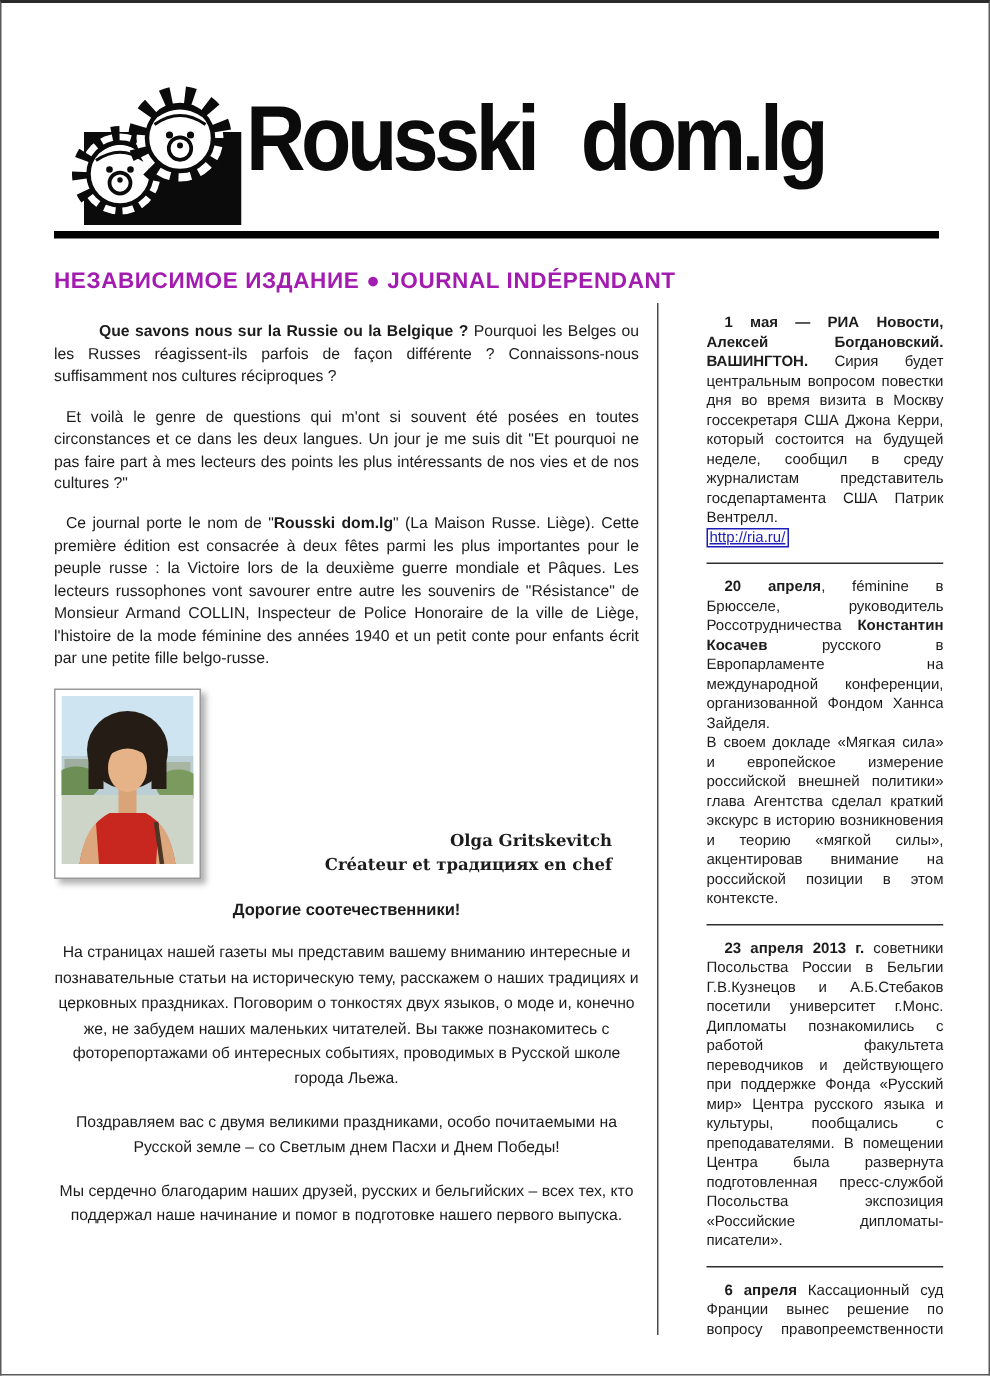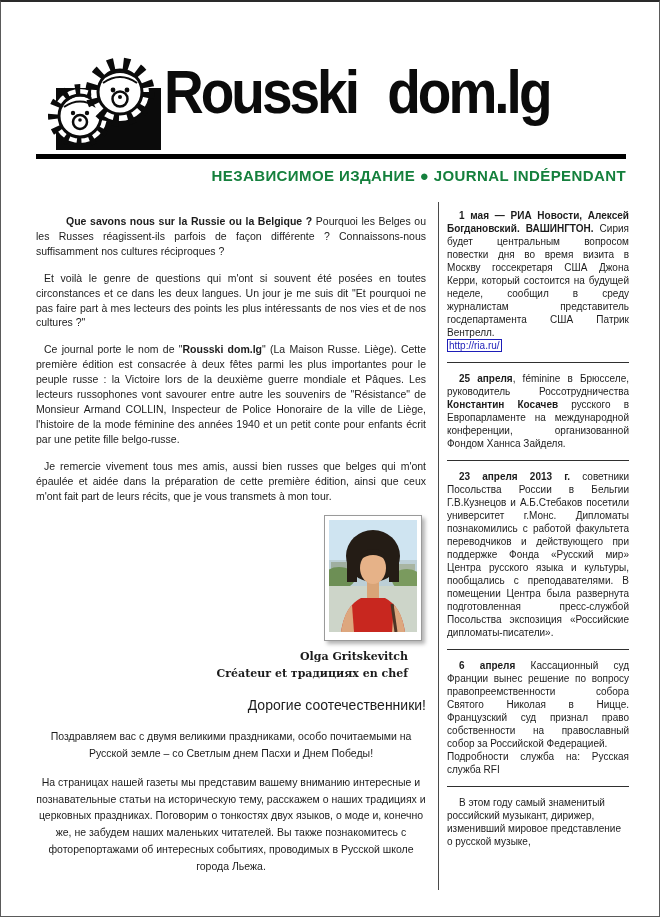--- a/index.html
+++ b/index.html
@@ -18,48 +18,48 @@
   .masthead{position:absolute;left:35px;top:52px;width:590px;}
   .logo-row{position:relative;height:98px;}
   .mascot{position:absolute;left:0;top:0;}
   .logo-text{
     position:absolute;left:128px;top:2px;
     font-weight:bold;font-size:55px;letter-spacing:-3px;word-spacing:18px;
     transform:scaleY(1.12);transform-origin:top left;
     white-space:nowrap;color:#0b0b0b;
   }
   .rule{margin-top:2px;height:5px;background:#000;}
-  .tagline{text-align:right;font-weight:bold;font-size:15px;padding-top:8px;letter-spacing:.4px;color:#15803d;}
+  .tagline{text-align:left;font-weight:bold;font-size:15px;padding-top:20px;letter-spacing:.4px;color:#a21caf;}
   
   .vrule{position:absolute;left:437px;top:200px;height:688px;width:1px;background:#4a4a4a;}
   .left-col{
     position:absolute;left:35px;top:212px;width:390px;
     font-size:10.5px;line-height:1.42;
   }
   .para{text-align:justify;margin:0 0 12px;text-indent:8px;}
   .indent-lg{text-indent:30px;}
   .b{font-weight:bold;}
   
-  .photo-fig{margin:2px 0 4px;display:flex;flex-direction:column;align-items:flex-end;}
+  .photo-fig{margin:2px 0 4px;display:flex;flex-direction:row;align-items:flex-end;}
   .photo{background:#fff;border:1px solid #9a9a9a;padding:4px;box-shadow:3px 3px 4px rgba(0,0,0,.30);margin-right:4px;}
   .cap{text-align:right;font-family:"DejaVu Serif", serif;font-weight:bold;font-size:11px;line-height:1.5;margin-top:8px;padding-right:18px;width:100%;box-sizing:border-box;}
   
-  .greet-head{text-align:right;font-size:14px;margin:14px 0 12px;font-weight:normal;}
+  .greet-head{text-align:center;font-size:11px;margin:14px 0 12px;font-weight:bold;}
   .greet{text-align:center;margin:0 0 12px;line-height:1.6;}
   
   .right-col{
     position:absolute;left:446px;top:198px;width:182px;height:692px;
     font-size:10px;line-height:1.3;overflow:hidden;
   }
-  .news-item{padding:9px 0 10px;border-bottom:1px solid #2f2f2f;}
+  .news-item{padding:9px 0 10px;border-bottom:1px solid #2f2f2f;margin-left:24px;}
   .news-item:last-child{border-bottom:none;}
   .news-item p{margin:0;text-align:justify;}
   .news-item.left p{text-align:left;}
   .news-item p:first-child{text-indent:12px;}
-  .lnk{color:#1d1db8;border:1px solid #1d1db8;padding:0 1px;cursor:pointer;}
+  .lnk{color:#1d1db8;border:1px solid #1d1db8;text-decoration:underline;padding:0 1px;cursor:pointer;}
 </style>
 </head>
 <body>
 
 <header class="masthead">
   <div class="logo-row">
     <svg class="mascot" width="125" height="98" viewBox="0 0 125 98">
       <rect x="20" y="34" width="105" height="62" fill="#0b0b0b"></rect>
 
       <g>
@@ -91,21 +91,20 @@
   <div class="rule"></div>
   <div class="tagline">НЕЗАВИСИМОЕ ИЗДАНИЕ  ●  JOURNAL INDÉPENDANT</div>
 </header>
 
 <div class="vrule"></div>
 
 <main class="left-col">
   <p class="para indent-lg"><span class="b">Que savons nous sur la Russie ou la Belgique ?</span><span> Pourquoi les Belges ou les Russes réagissent-ils parfois de façon différente ? Connaissons-nous suffisamment nos cultures réciproques ?</span></p>
   <p class="para"><span>Et voilà le genre de questions qui m'ont si souvent été posées en toutes circonstances et ce dans les deux langues. Un jour je me suis dit "Et pourquoi ne pas faire part à mes lecteurs des points les plus intéressants de nos vies et de nos cultures ?"</span></p>
   <p class="para"><span>Ce journal porte le nom de "</span><span class="b">Rousski dom.lg</span><span>" (La Maison Russe. Liège). Cette première édition est consacrée à deux fêtes parmi les plus importantes pour le peuple russe : la Victoire lors de la deuxième guerre mondiale et Pâques. Les lecteurs russophones vont savourer entre autre les souvenirs de "Résistance" de Monsieur Armand COLLIN, Inspecteur de Police Honoraire de la ville de Liège, l'histoire de la mode féminine des années 1940 et un petit conte pour enfants écrit par une petite fille belgo-russe.</span></p>
-  <p class="para"><span>Je remercie vivement tous mes amis, aussi bien russes que belges qui m'ont épaulée et aidée dans la préparation de cette première édition, ainsi que ceux m'ont fait part de leurs récits, que je vous transmets à mon tour.</span></p>
 
   <figure class="photo-fig" style="margin-left:0;margin-right:0;">
     <div class="photo">
       <svg width="88" height="112" viewBox="0 0 88 112">
         <rect width="88" height="112" fill="#cfe4f1"></rect>
         <rect x="0" y="40" width="88" height="26" fill="#bccfd6"></rect>
         <rect x="2" y="42" width="22" height="12" fill="#9fae9f"></rect>
         <rect x="64" y="44" width="22" height="10" fill="#a8b5a2"></rect>
         <ellipse cx="10" cy="58" rx="16" ry="11" fill="#6d8f55"></ellipse>
         <ellipse cx="78" cy="60" rx="15" ry="11" fill="#7a9a5e"></ellipse>
@@ -125,33 +124,35 @@
         <line x1="63" y1="84" x2="67" y2="112" stroke="#4d3526" stroke-width="3"></line>
       </svg>
     </div>
     <figcaption class="cap">
       <div>Olga Gritskevitch</div>
       <div>Créateur et традициях en chef</div>
     </figcaption>
   </figure>
 
   <h3 class="greet-head">Дорогие соотечественники!</h3>
+  <p class="greet">На страницах нашей газеты мы представим вашему вниманию интересные и познавательные статьи на историческую тему, расскажем о наших традициях и церковных праздниках. Поговорим о тонкостях двух языков, о моде и, конечно же, не забудем наших маленьких читателей. Вы также познакомитесь с фоторепортажами об интересных событиях, проводимых в Русской школе города Льежа.</p>
   <p class="greet">Поздравляем вас с двумя великими праздниками, особо почитаемыми на Русской земле – со Светлым днем Пасхи и Днем Победы!</p>
-  <p class="greet">На страницах нашей газеты мы представим вашему вниманию интересные и познавательные статьи на историческую тему, расскажем о наших традициях и церковных праздниках. Поговорим о тонкостях двух языков, о моде и, конечно же, не забудем наших маленьких читателей. Вы также познакомитесь с фоторепортажами об интересных событиях, проводимых в Русской школе города Льежа.</p>
+  <p class="greet">Мы сердечно благодарим наших друзей, русских и бельгийских – всех тех, кто поддержал наше начинание и помог в подготовке нашего первого выпуска.</p>
 
 </main>
 
 <aside class="right-col">
   <article class="news-item">
     <p><span class="b">1 мая — РИА Новости, Алексей Богдановский. ВАШИНГТОН.</span><span> Сирия будет центральным вопросом повестки дня во время визита в Москву госсекретаря США Джона Керри, который состоится на будущей неделе, сообщил в среду журналистам представитель госдепартамента США Патрик Вентрелл.</span></p>
     <p><span class="lnk">http://ria.ru/</span></p>
   </article>
 
   <article class="news-item">
-    <p><span class="b">25 апреля</span><span>, féminine в Брюсселе, руководитель Россотрудничества </span><span class="b">Константин Косачев</span><span> русского в Европарламенте на международной конференции, организованной Фондом Ханнса Зайделя.</span></p>
+    <p><span class="b">20 апреля</span><span>, féminine в Брюсселе, руководитель Россотрудничества </span><span class="b">Константин Косачев</span><span> русского в Европарламенте на международной конференции, организованной Фондом Ханнса Зайделя.</span></p>
+    <p><span>В своем докладе «Мягкая сила» и европейское измерение российской внешней политики» глава Агентства сделал краткий экскурс в историю возникновения и теорию «мягкой силы», акцентировав внимание на российской позиции в этом контексте.</span></p>
   </article>
 
   <article class="news-item">
     <p><span class="b">23 апреля 2013 г.</span><span> советники Посольства России в Бельгии Г.В.Кузнецов и А.Б.Стебаков посетили университет г.Монс. Дипломаты познакомились с работой факультета переводчиков и действующего при поддержке Фонда «Русский мир» Центра русского языка и культуры, пообщались с преподавателями. В помещении Центра была развернута подготовленная пресс-службой Посольства экспозиция «Российские дипломаты-писатели».</span></p>
   </article>
 
   <article class="news-item">
     <p><span class="b">6 апреля</span><span> Кассационный суд Франции вынес решение по вопросу правопреемственности собора Святого Николая в Ницце. Французский суд признал право собственности на православный собор за Российской Федерацией.</span></p>
     <p><span>Подробности служба на: Русская служба RFI</span></p>
   </article>

